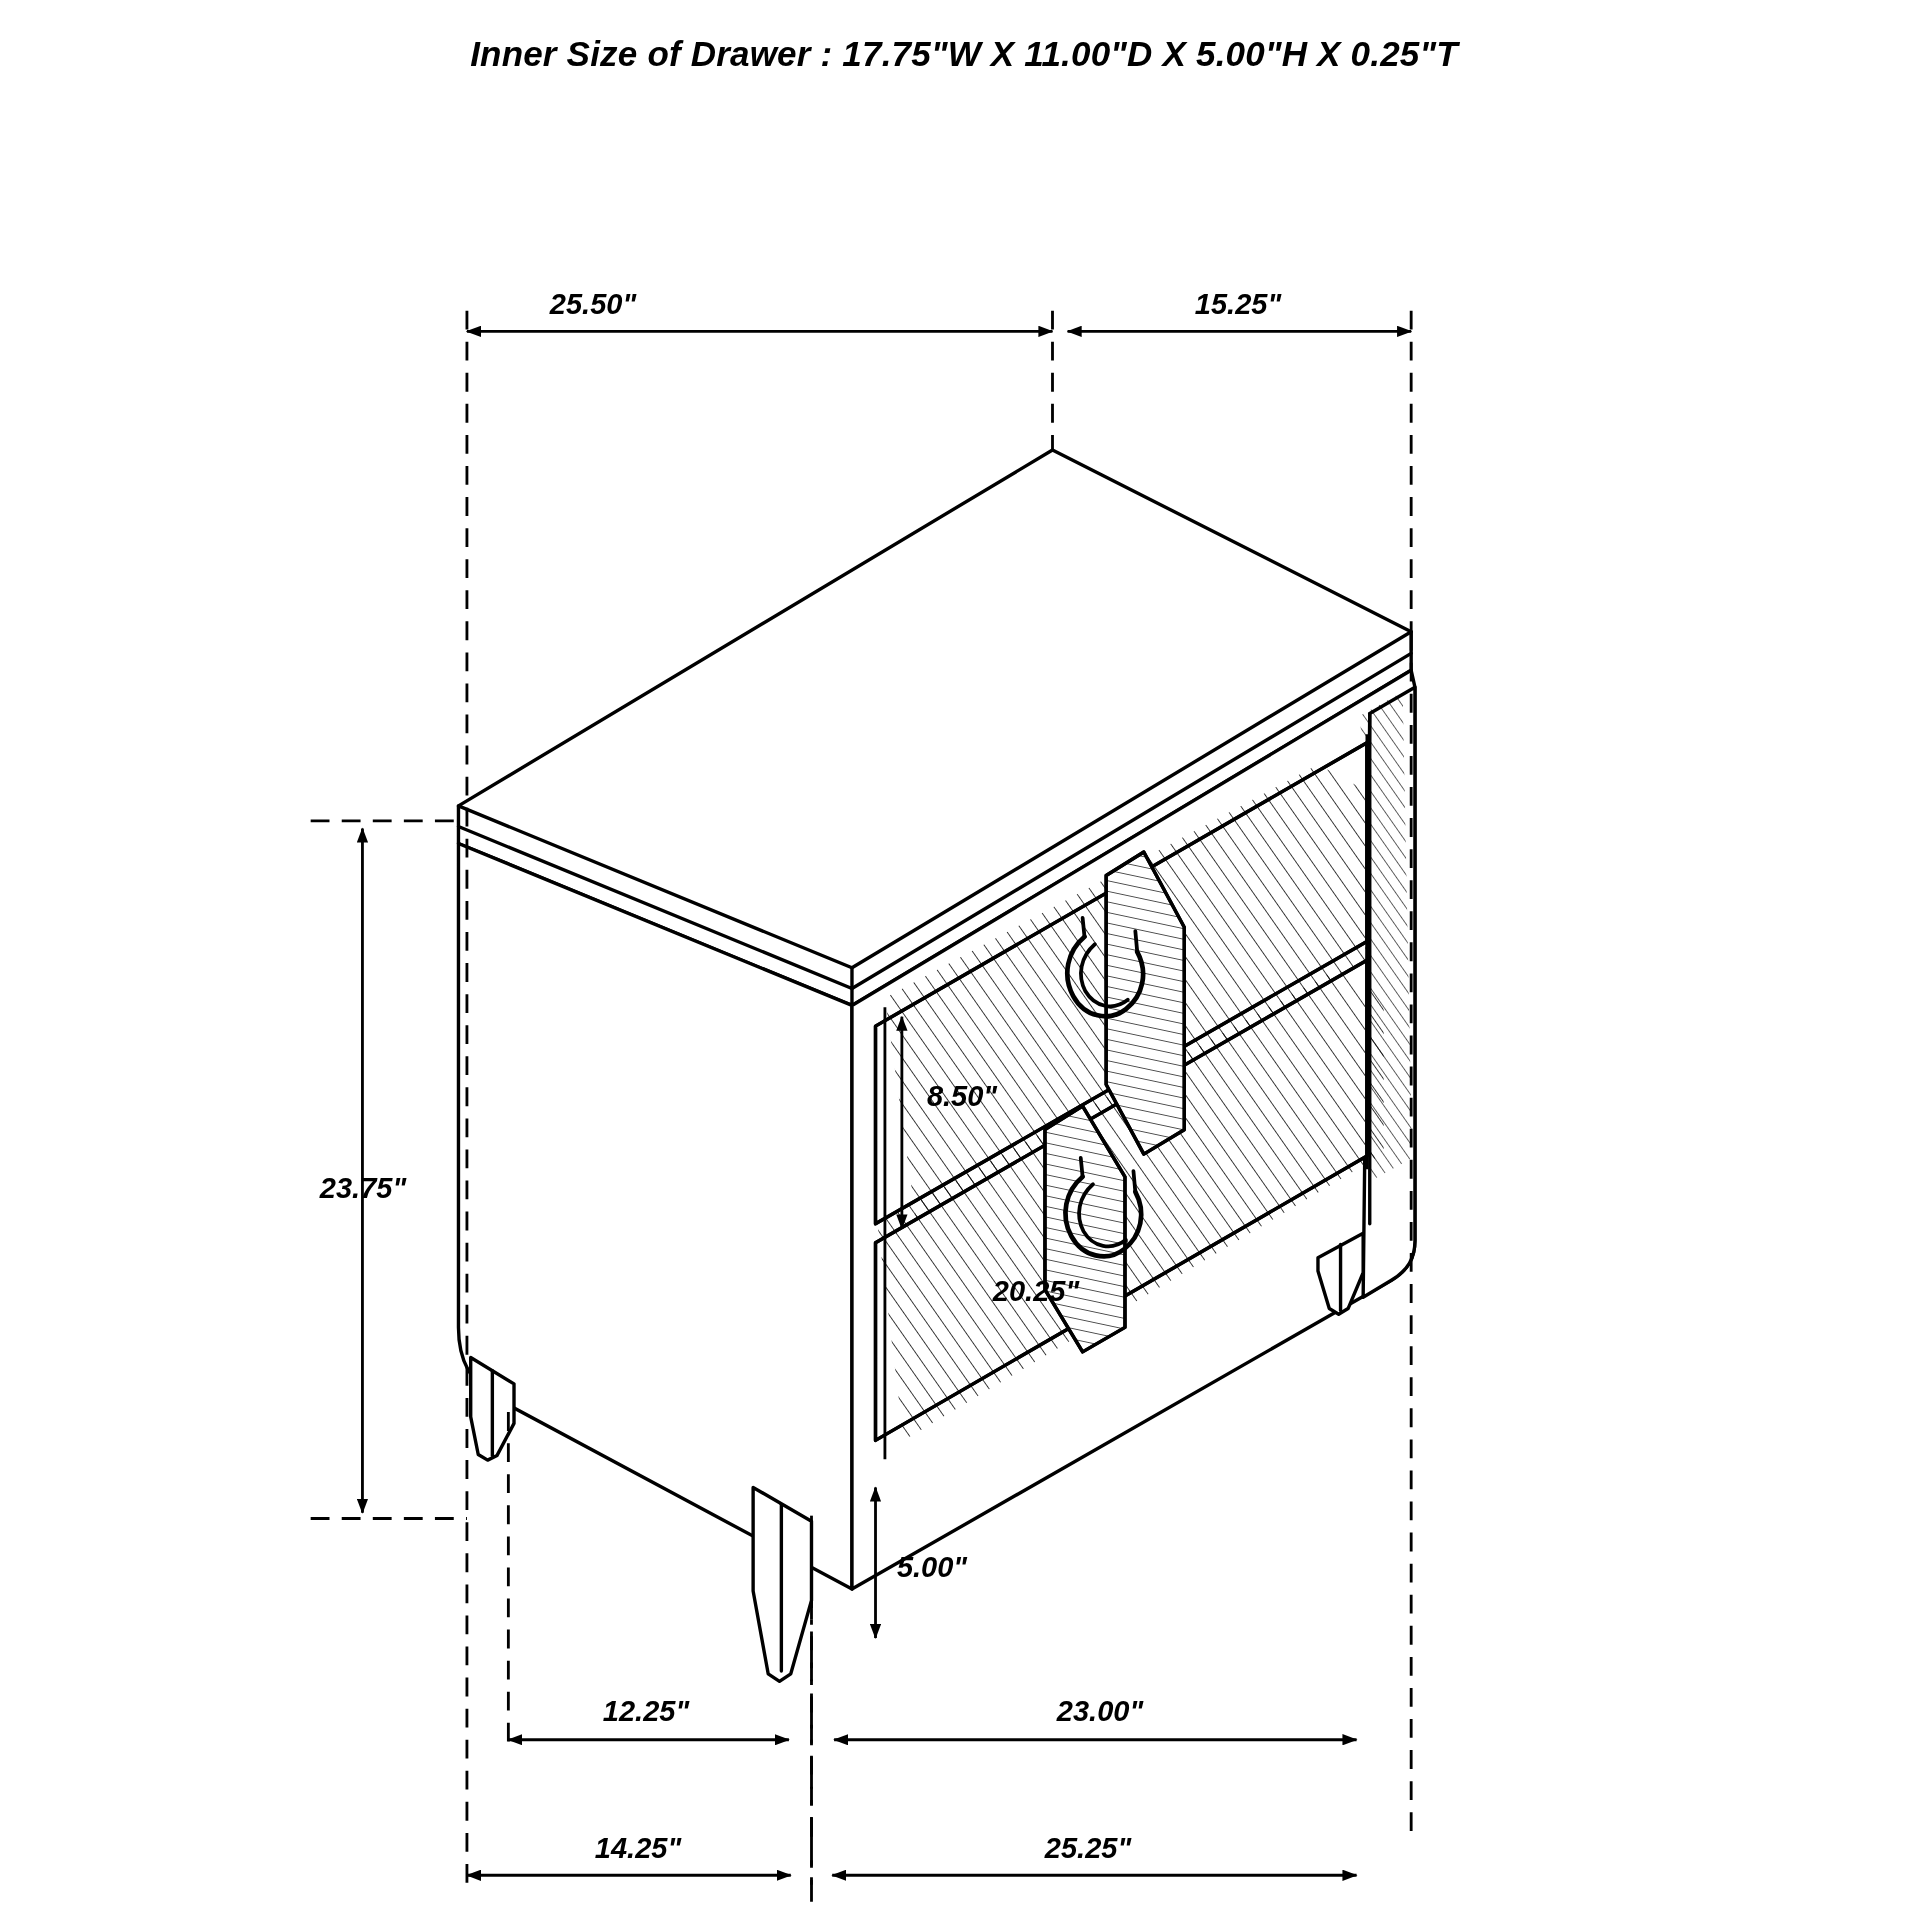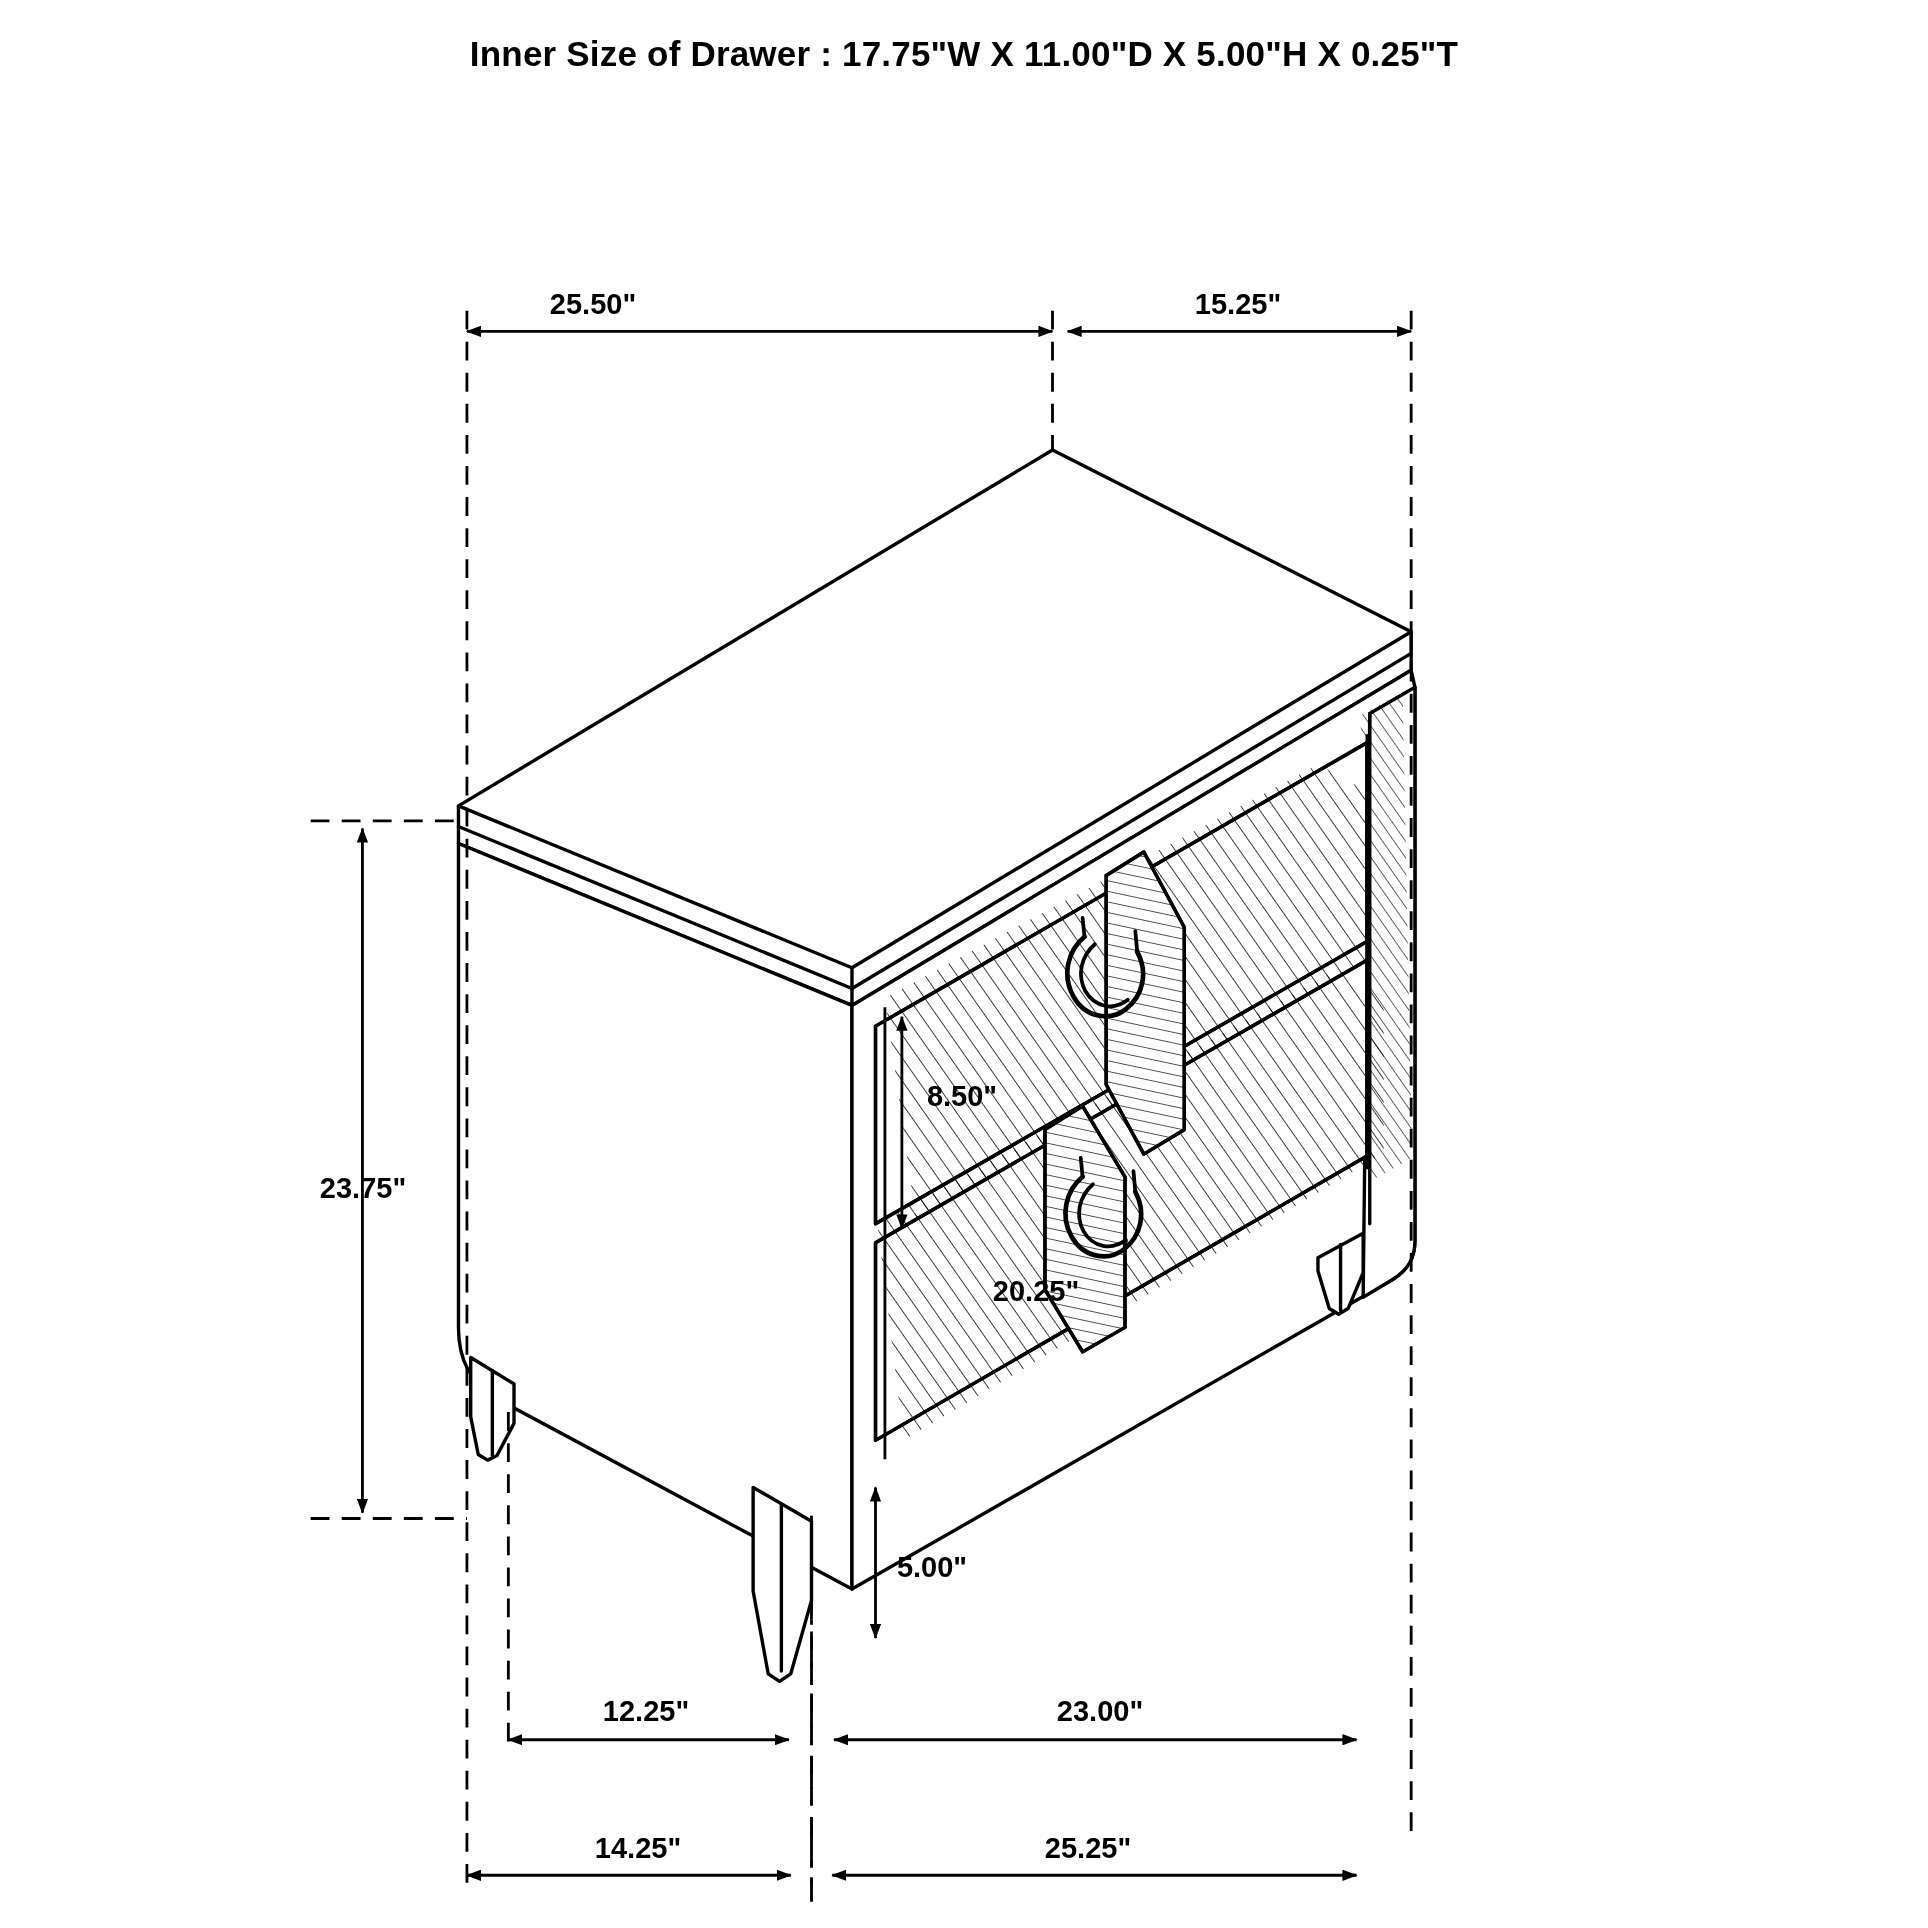--- a/index.html
+++ b/index.html
@@ -11,20 +11,21 @@
     width: 1928px;
     height: 1928px;
     font-family: "Liberation Sans", sans-serif;
     color: #000000;
     overflow: hidden;
   }
   #stage {
     position: relative;
     width: 1928px;
     height: 1424px;
+    font-style: italic;
   }
   #title {
     position: absolute;
     top: 34px;
     left: 0;
     width: 1928px;
     text-align: center;
     font-size: 35px;
     font-weight: bold;
     letter-spacing: 0.2px;

